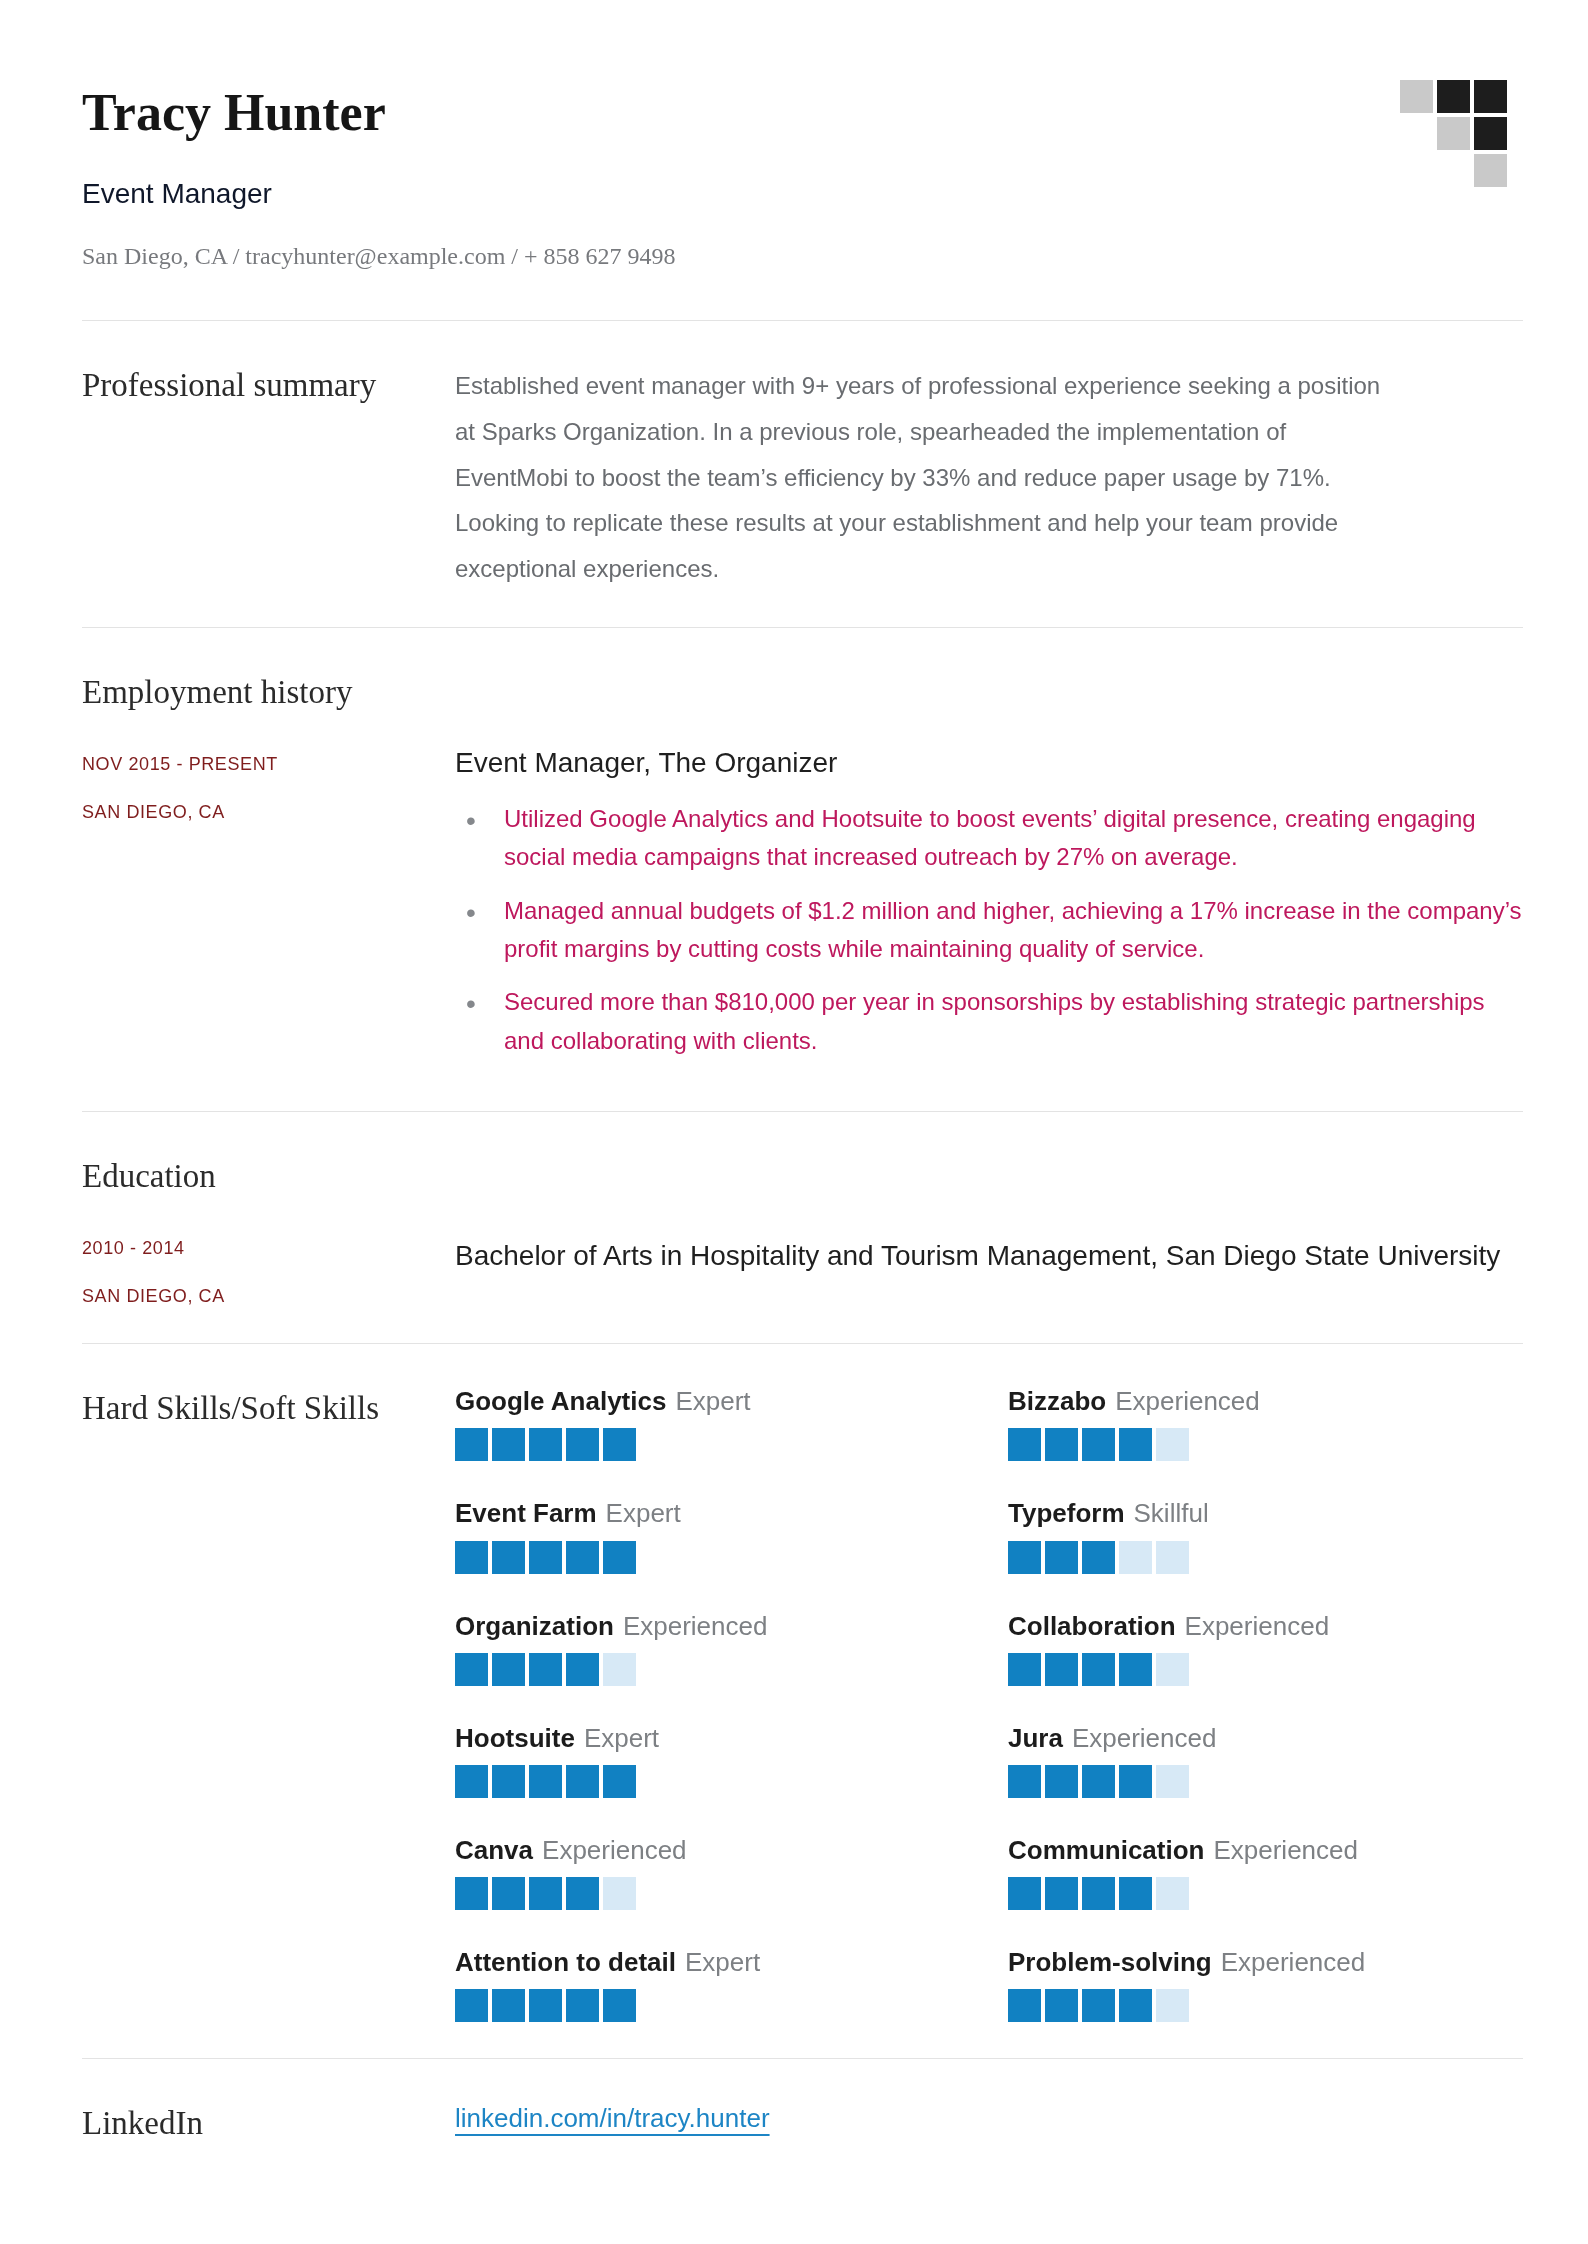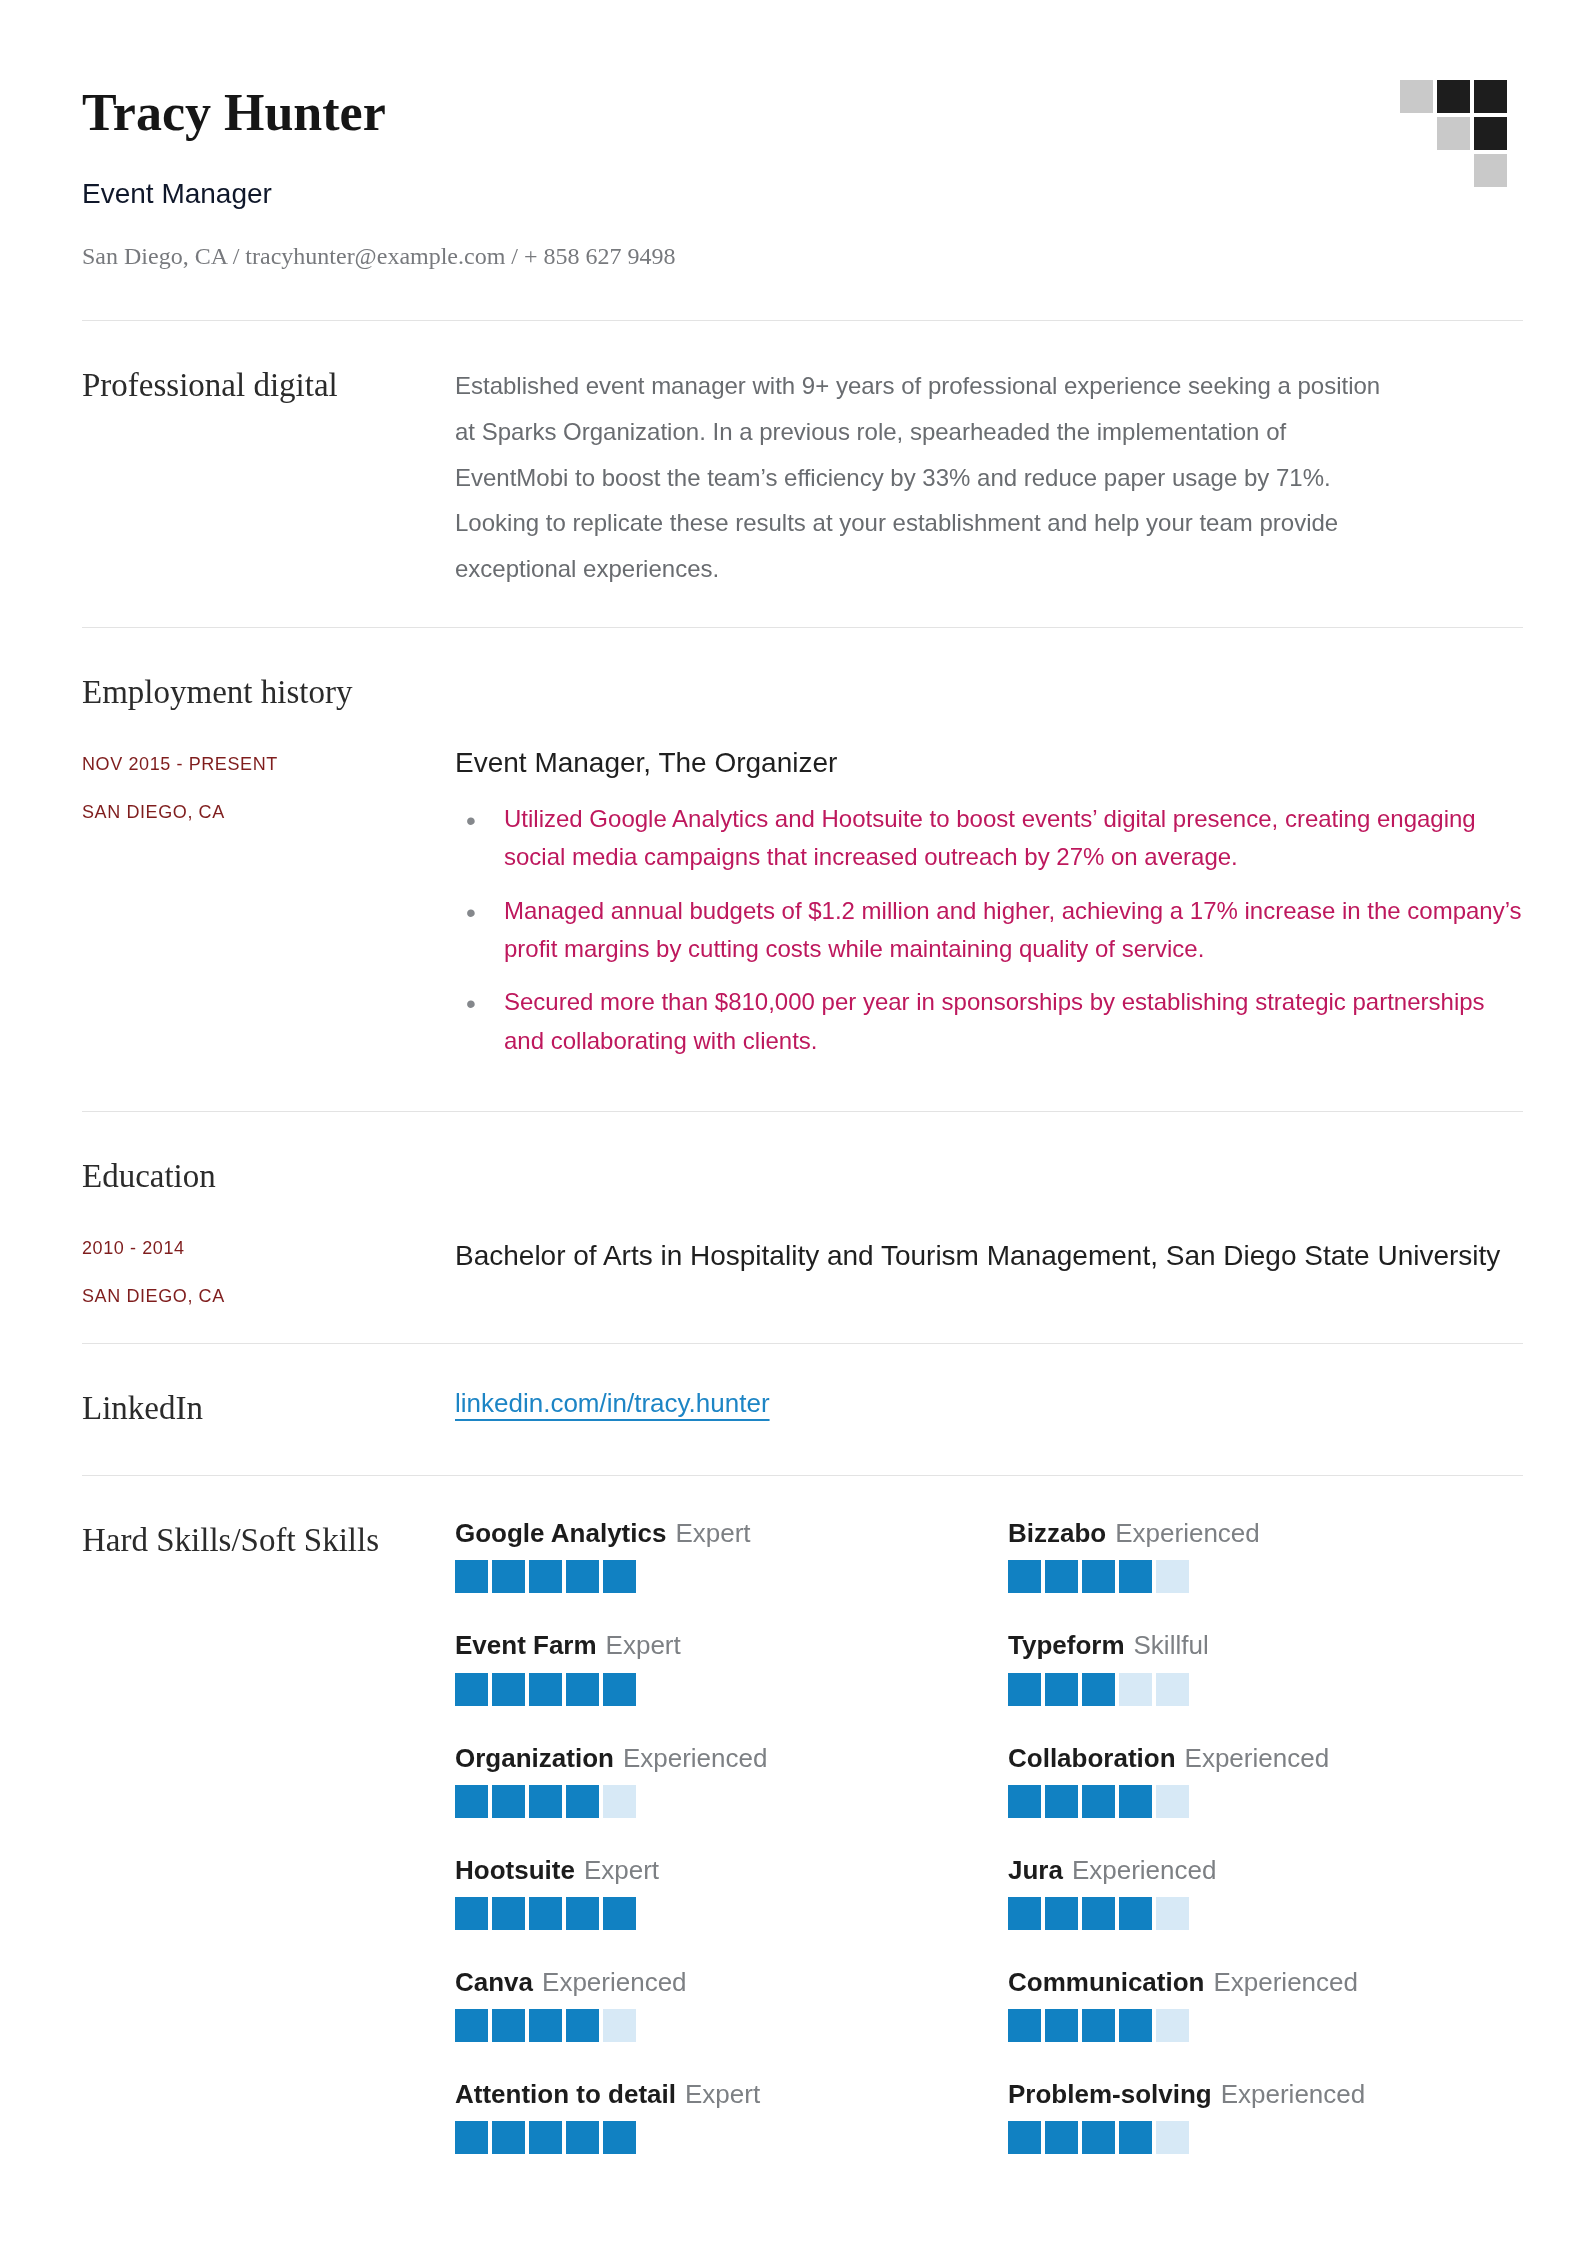--- a/index.html
+++ b/index.html
@@ -137,21 +137,21 @@
         <span class="logo-cell empty"></span>
         <span class="logo-cell gray"></span>
         <span class="logo-cell dark"></span>
         <span class="logo-cell empty"></span>
         <span class="logo-cell empty"></span>
         <span class="logo-cell gray"></span>
       </div>
   </div>
 
   <div class="section row">
-    <div class="col-left section-heading">Professional digital</div>
+    <div class="col-left section-heading">Professional summary</div>
     <div class="col-right">
       <div class="summary-text">Established event manager with 9+ years of professional experience seeking a position at Sparks Organization. In a previous role, spearheaded the implementation of EventMobi to boost the team’s efficiency by 33% and reduce paper usage by 71%. Looking to replicate these results at your establishment and help your team provide exceptional experiences.</div>
     </div>
   </div>
 
   <div class="section">
     <div class="section-heading">Employment history</div>
     <div class="entries">
       <div class="entry">
         <div class="col-left">
@@ -179,27 +179,20 @@
           <div class="meta">SAN DIEGO, CA</div>
         </div>
         <div class="col-right">
           <div class="degree">Bachelor of Arts in Hospitality and Tourism Management, San Diego State University</div>
         </div>
       </div>
     </div>
   </div>
 
   <div class="section row">
-    <div class="col-left section-heading">LinkedIn</div>
-    <div class="col-right">
-      <a class="linkedin-link" href="#">linkedin.com/in/tracy.hunter</a>
-    </div>
-  </div>
-
-  <div class="section row">
     <div class="col-left section-heading">Hard Skills/Soft Skills</div>
     <div class="col-right skills-grid">
       <div style="display:contents"><div class="skill-item">
             <div class="skill-label"><span class="skill-name">Google Analytics</span><span class="skill-level-label">Expert</span></div>
             <div class="skill-bar">
               <span class="skill-cell filled"></span>
               <span class="skill-cell filled"></span>
               <span class="skill-cell filled"></span>
               <span class="skill-cell filled"></span>
               <span class="skill-cell filled"></span>
@@ -301,13 +294,20 @@
               <span class="skill-cell filled"></span>
               <span class="skill-cell filled"></span>
               <span class="skill-cell filled"></span>
               <span class="skill-cell filled"></span>
               <span class="skill-cell"></span>
             </div>
           </div></div>
     </div>
   </div>
 
+  <div class="section row">
+    <div class="col-left section-heading">LinkedIn</div>
+    <div class="col-right">
+      <a class="linkedin-link" href="#">linkedin.com/in/tracy.hunter</a>
+    </div>
+  </div>
+
 </div>
 
 </body></html>

